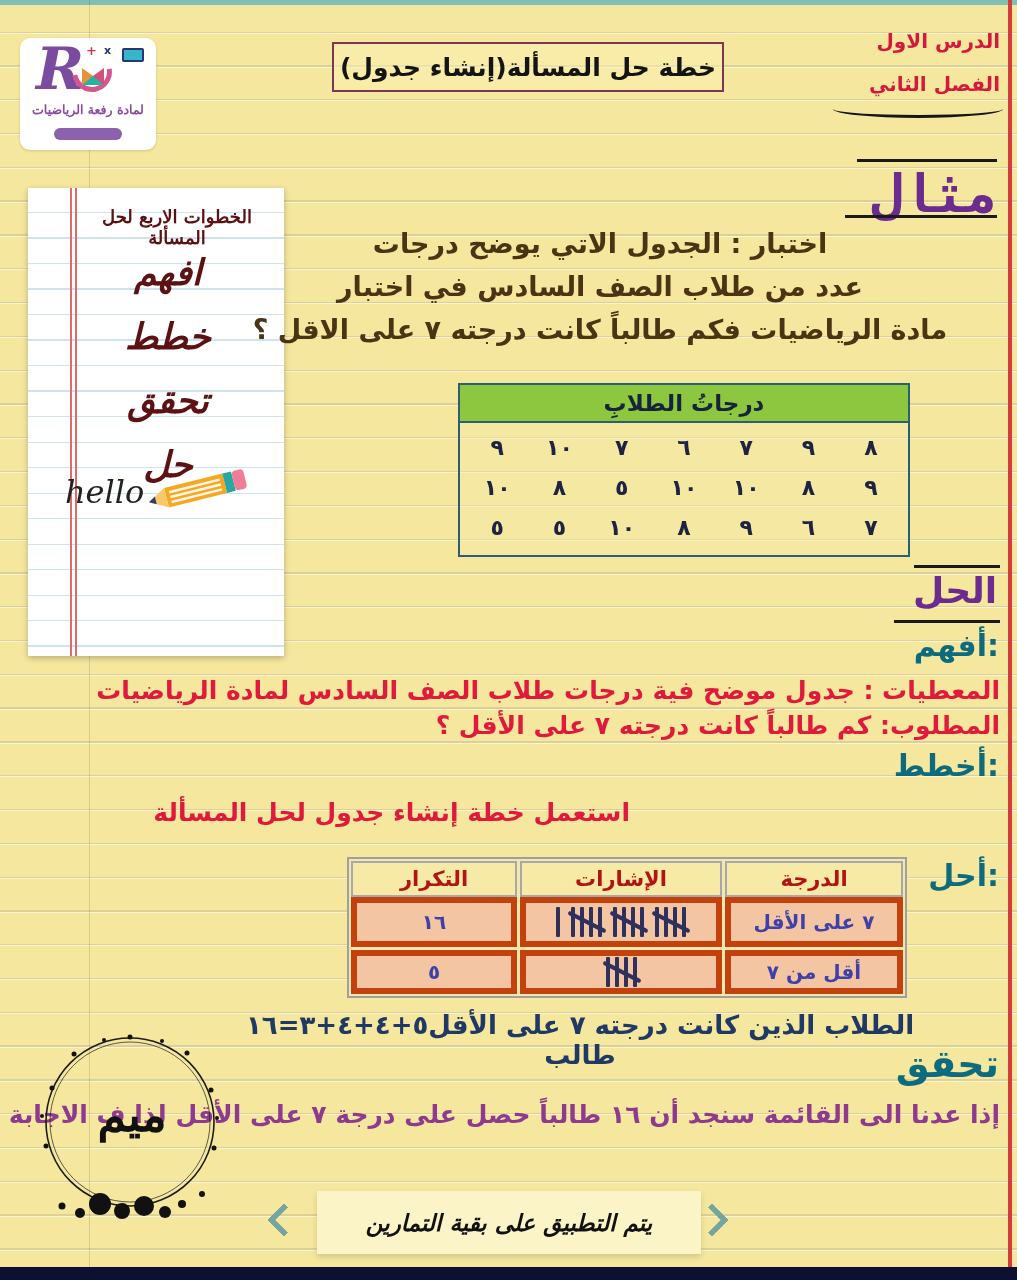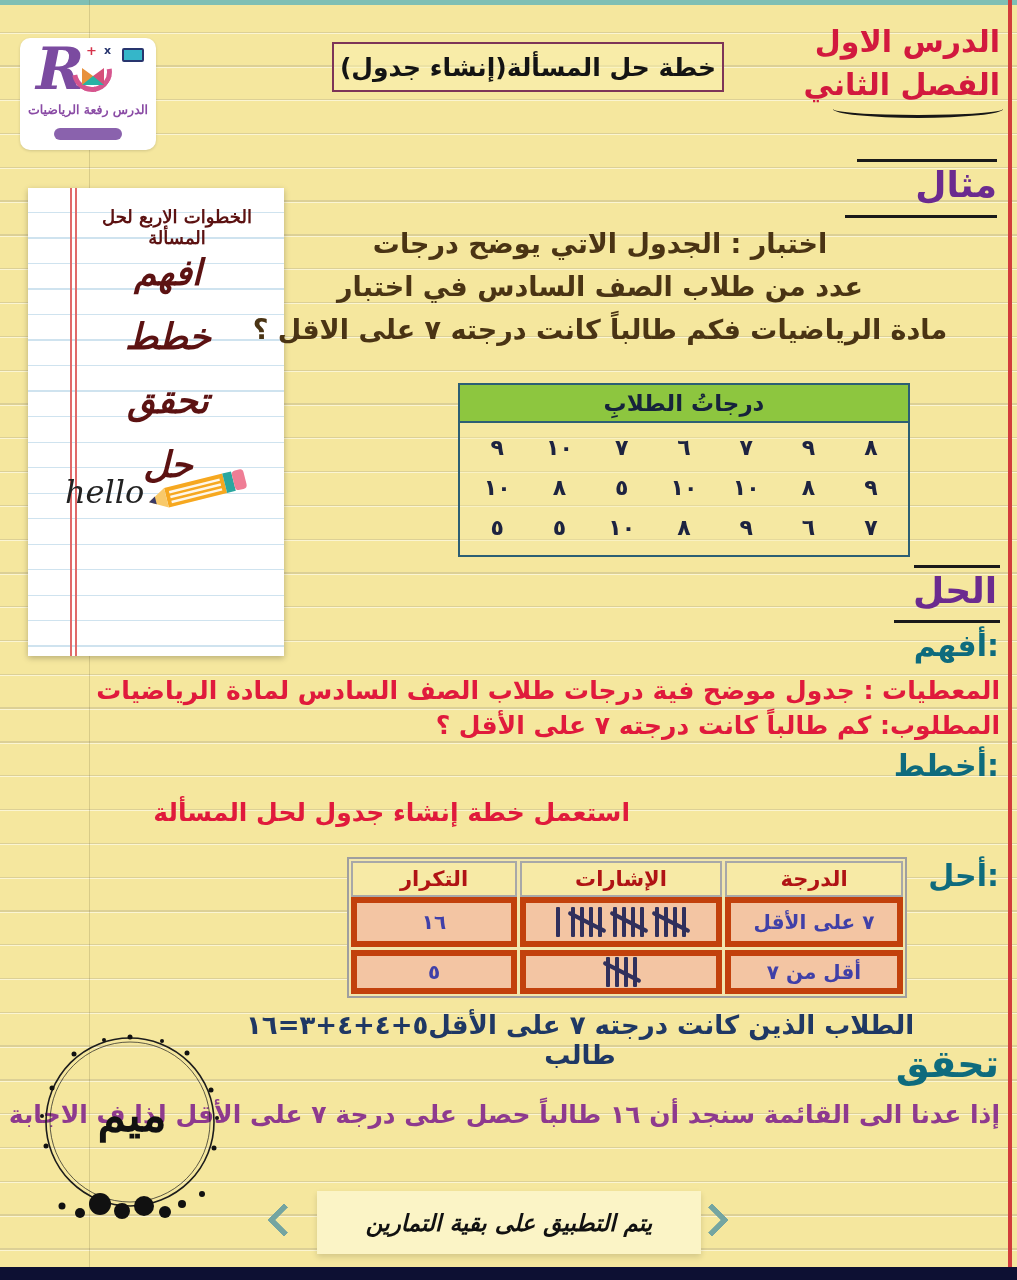--- a/index.html
+++ b/index.html
@@ -27,38 +27,38 @@
   .logo-plus{position:absolute;left:66px;top:8px;width:10px;height:10px;color:#d6324a;font-size:13px;font-weight:bold;line-height:10px;}
   .logo-x{position:absolute;left:84px;top:6px;color:#28356e;font-size:11px;font-weight:bold;}
   .logo-laptop{position:absolute;left:102px;top:10px;width:22px;height:14px;background:#35b6c9;border-radius:2px;border:2px solid #28356e;}
   .logo-name{position:absolute;left:0;top:64px;width:100%;text-align:center;
     font-family:"DejaVu Serif","Liberation Serif",serif;font-weight:bold;font-size:12.5px;color:#8a4ba5;}
   .logo-pill{position:absolute;left:34px;top:90px;width:68px;height:12px;background:#8a62ad;border-radius:6px;}
   
   .title-box{left:332px;top:42px;width:392px;height:50px;border:2.5px solid #7d3558;
     display:flex;align-items:center;justify-content:center;font-size:25px;font-weight:bold;color:#141414;
     background:rgba(250,241,176,.55);}
-  .lesson-header{right:17px;top:20px;text-align:right;color:#d2193e;font-size:30px;font-weight:bold;line-height:43px;white-space:nowrap;}
+  .lesson-header{right:17px;top:20px;text-align:right;color:#d2193e;font-size:20px;font-weight:bold;line-height:43px;white-space:nowrap;}
   .lesson-underline{right:14px;top:100px;width:170px;height:18px;border-bottom:3px solid #161616;border-radius:0 0 55% 55%;}
   
   .notepad{left:28px;top:188px;width:256px;height:468px;background-color:#ffffff;
     background-image:repeating-linear-gradient(to bottom,#ffffff 0 24px,#cfe3ef 24px 25.5px);
     box-shadow:0 2px 6px rgba(0,0,0,.25);}
   .pad-redline1{position:absolute;left:42px;top:0;width:1.5px;height:100%;background:#e06a6a;}
   .pad-redline2{position:absolute;left:47px;top:0;width:1.5px;height:100%;background:#e06a6a;}
   .pad-title{position:absolute;left:50px;top:18px;width:198px;text-align:center;
     font-family:"DejaVu Serif","Liberation Serif",serif;font-weight:bold;font-size:18px;color:#5c1212;}
   .pad-steps{position:absolute;left:50px;top:52px;width:180px;text-align:center;}
   .pad-steps .step{font-family:"DejaVu Serif","Liberation Serif",serif;font-weight:bold;font-style:italic;
     font-size:36px;color:#5c1212;line-height:64px;}
   .hello-row{position:absolute;left:16px;top:282px;display:flex;align-items:center;}
   .hello{font-family:"DejaVu Serif","Liberation Serif",serif;font-style:italic;font-size:32px;color:#222;margin-left:21px;}
   .pencil{margin-left:2px;transform:rotate(-14deg);}
   
-  .example-heading{right:20px;top:164px;font-size:36px;font-weight:bold;color:#6b2b8f;}
+  .example-heading{right:20px;top:164px;font-size:52px;font-weight:bold;color:#6b2b8f;font-family:Liberation Mono, monospace;}
   .ex-line-above{right:20px;top:159px;width:140px;height:2.5px;background:#1a1a1a;}
   .ex-line-below{right:20px;top:215px;width:152px;height:2.5px;background:#1a1a1a;}
   .question{left:250px;top:222px;width:700px;text-align:center;direction:rtl;
     font-size:27px;font-weight:bold;color:#4a3414;line-height:43px;}
   
   .scores-table{left:458px;top:383px;width:452px;border:2.5px solid #2c5f74;background:rgba(247,236,168,.35);}
   .scores-header{height:38px;background:#8dc63f;border-bottom:2.5px solid #2c5f74;
     display:flex;align-items:center;justify-content:center;font-size:23px;font-weight:bold;color:#16233c;}
   .scores-grid{display:grid;grid-template-columns:repeat(7,1fr);padding:4px 6px 8px;}
   .score-cell{height:40px;display:flex;align-items:center;justify-content:center;
@@ -116,21 +116,21 @@
   <div class="abs left-rule"></div>
   <div class="abs right-margin"></div>
 
   <div class="abs logo-card">
     <div class="logo-r">R</div>
     <div class="logo-swoosh"></div>
     <div class="logo-plus">+</div>
     <div class="logo-x">x</div>
     <div class="logo-laptop"></div>
     <div class="logo-book"></div>
-    <div class="logo-name">الدرس رفعة الرياضيات</div>
+    <div class="logo-name">لمادة رفعة الرياضيات</div>
     <div class="logo-pill"></div>
   </div>
 
   <div class="abs title-box" dir="rtl">خطة حل المسألة(إنشاء جدول)</div>
 
   <div class="abs lesson-header">
     <div>الدرس الاول</div>
     <div>الفصل الثاني</div>
   </div>
   <div class="abs lesson-underline"></div>

